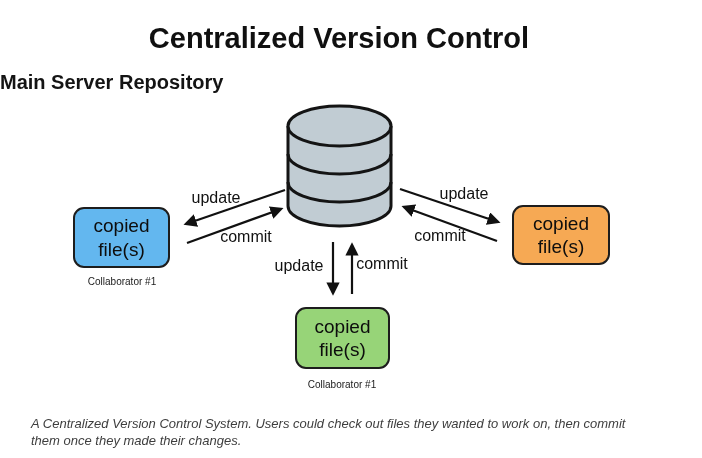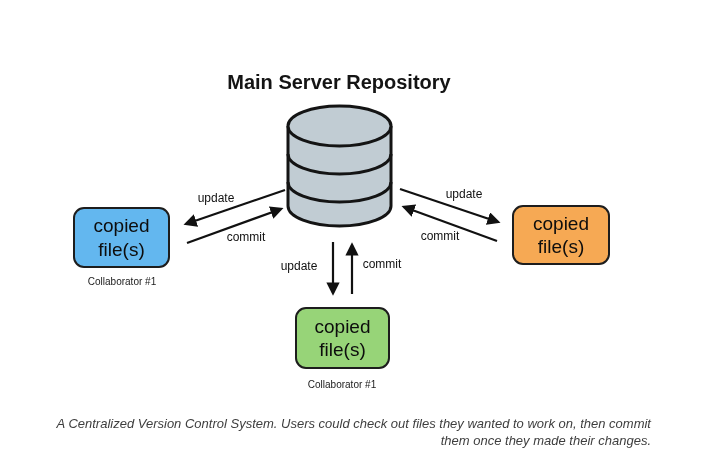--- a/index.html
+++ b/index.html
@@ -6,21 +6,21 @@
   #canvas {
     position:relative; width:702px; height:458px; background:#ffffff;
     font-family:"Liberation Sans", sans-serif; overflow:hidden;
   }
   .abs { position:absolute; }
   #title {
     left:0; top:22px; width:678px; text-align:center;
     font-size:29px; font-weight:700; color:#101010; line-height:1.15;
   }
   #subtitle {
-    left:0; top:71px; width:678px; text-align:center;
+    left:0; top:71px; width:678px; text-align:left;
     font-size:20px; font-weight:600; color:#141414; line-height:1.15;
   }
   #diagram-svg { left:0; top:0; width:702px; height:458px; }
   .copy-box {
     position:absolute; box-sizing:border-box;
     border:2px solid #1d1d1d; border-radius:11px;
     display:flex; align-items:center; justify-content:center;
     text-align:center; font-size:19px; line-height:1.22; color:#0d0d0d;
     white-space:pre-line;
   }
@@ -29,39 +29,40 @@
   #box3 { left:512px; top:205px; width:98px; height:60px; }
   .collab-label {
     position:absolute; width:140px; text-align:center;
     font-size:10px; color:#1a1a1a;
   }
   #collab1 { left:52px;  top:276px; }
   #collab2 { left:272px; top:379px; }
   #collab3 { left:491px; top:272px; }
   .arrow-label {
     position:absolute; width:60px; text-align:center;
-    font-size:12px; line-height:14px; color:#111111;
+    font-size:16px; line-height:14px; color:#111111;
   }
   #lbl-left-update   { left:186px; top:191px; }
   #lbl-left-commit   { left:216px; top:230px; }
   #lbl-right-update  { left:434px; top:187px; }
   #lbl-right-commit  { left:410px; top:229px; }
   #lbl-bottom-update { left:269px; top:259px; }
   #lbl-bottom-commit { left:352px; top:257px; }
   #caption {
-    left:31px; top:416px; width:620px; text-align:right;
+    left:31px; top:416px; width:620px; text-align:left;
     font-size:13px; font-style:italic; color:#3e3e3e; line-height:1.3;
     white-space:pre-line;
   }
 </style>
 </head>
 <body>
 
 <div id="canvas">
 
+  <div id="title" class="abs">Centralized Version Control</div>
   <div id="subtitle" class="abs">Main Server Repository</div>
 
   <svg id="diagram-svg" class="abs" viewBox="0 0 702 458" xmlns="http://www.w3.org/2000/svg">
     <defs>
       <marker id="ah" viewBox="0 0 10 10" refX="8" refY="5" markerWidth="6" markerHeight="6" orient="auto-start-reverse">
         <path d="M0,0 L10,5 L0,10 Z" fill="#111111"></path>
       </marker>
     </defs>
 
     <g stroke="#141414" stroke-width="3">

